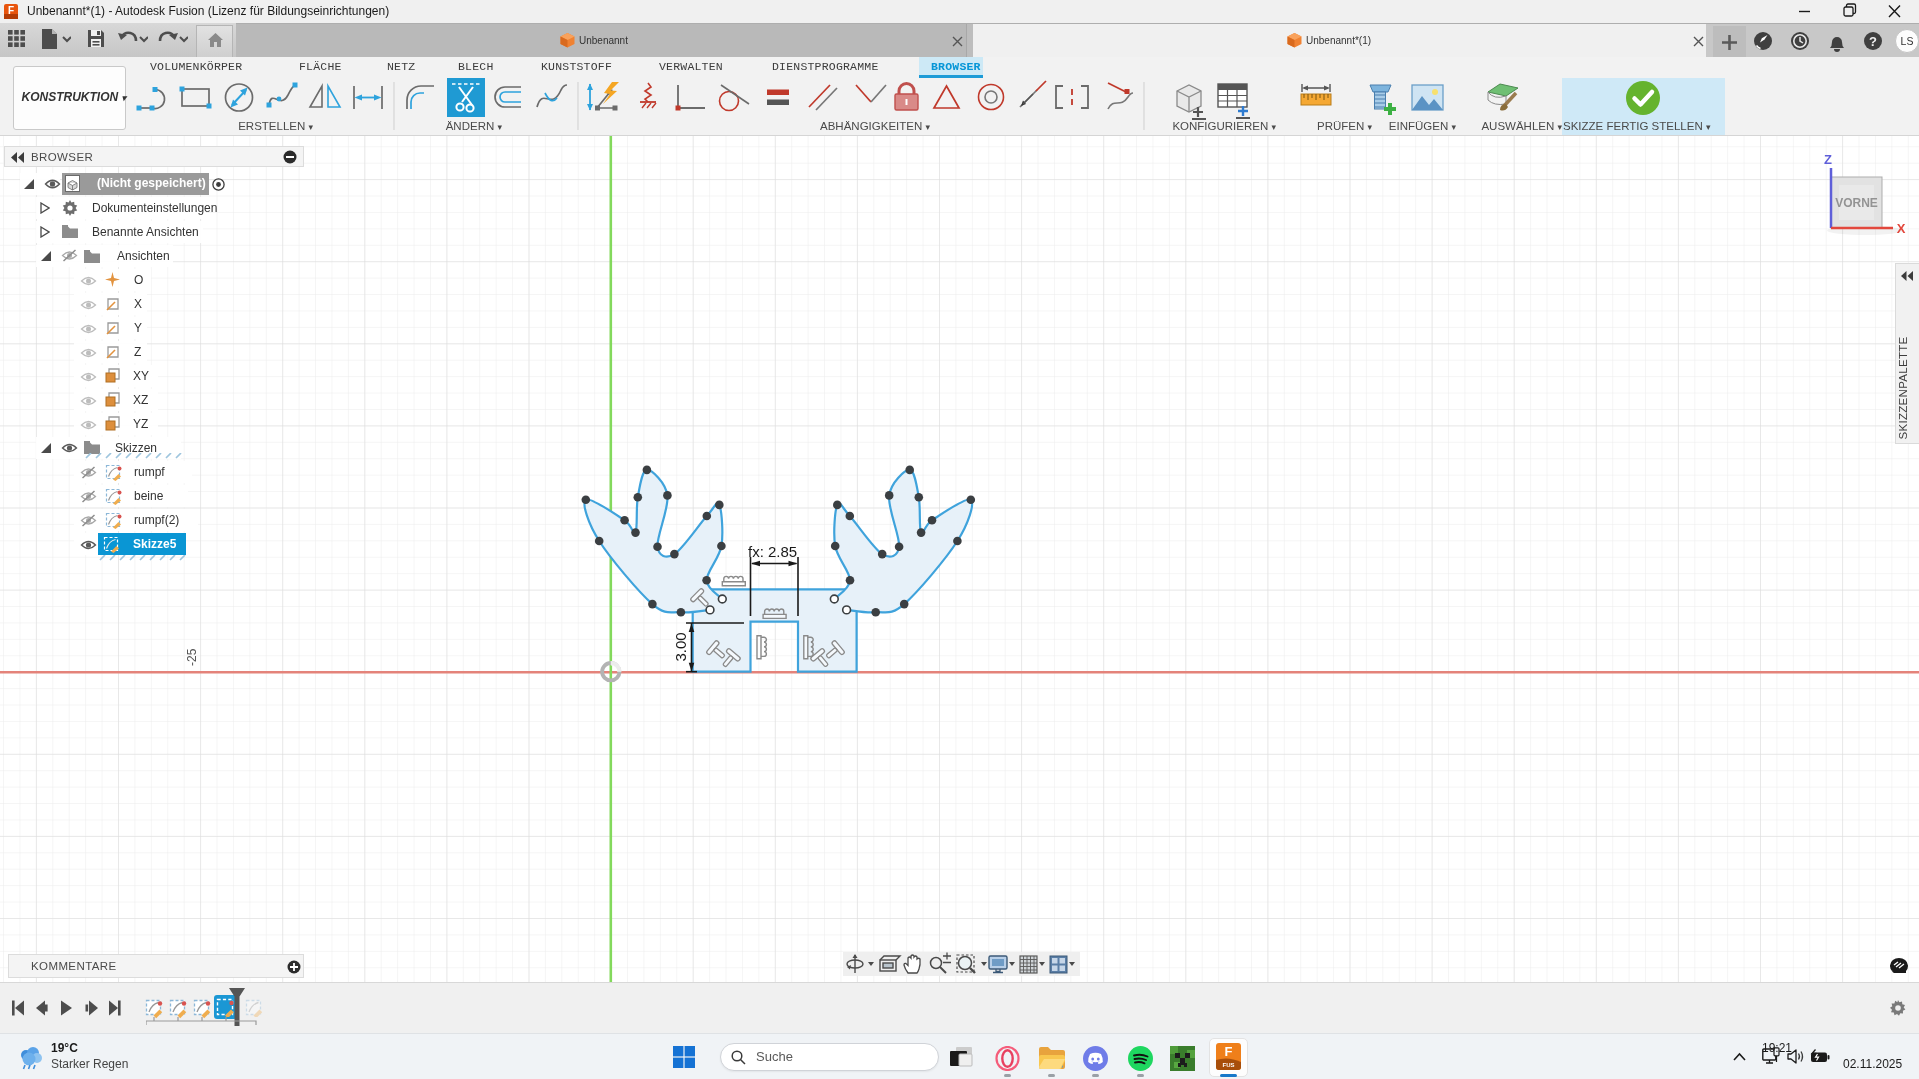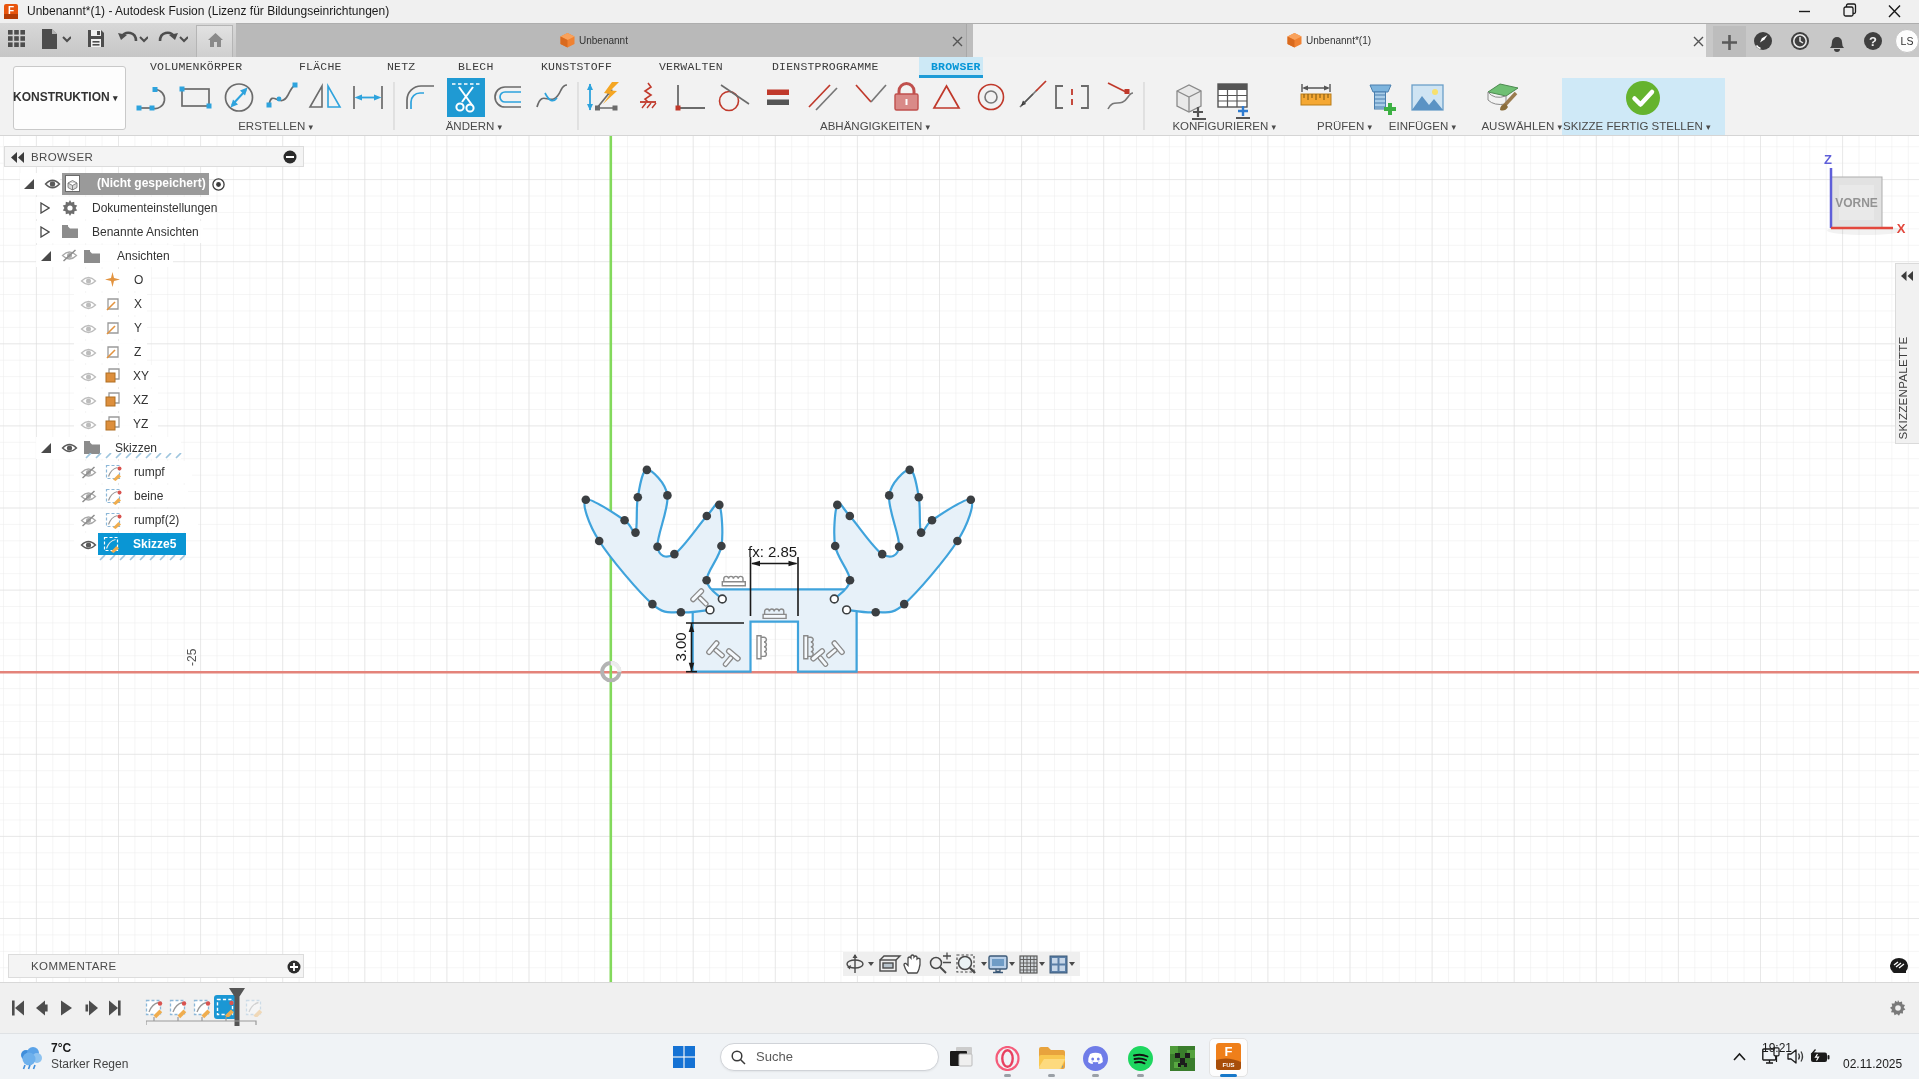--- a/index.html
+++ b/index.html
@@ -581,21 +581,21 @@
   <span class="rtab" style="left:541px">KUNSTSTOFF</span>
   <span class="rtab" style="left:659px">VERWALTEN</span>
   <span class="rtab" style="left:772px">DIENSTPROGRAMME</span>
   <div class="abs" style="left:919px;top:0;width:64px;height:21px;background:#cde9f6"></div>
   <span class="rtab" style="left:931px;color:#0696d7;font-weight:bold">BROWSER</span>
   <div class="abs" style="left:919px;top:18px;width:64px;height:3px;background:#1d9bd7"></div>
 </div>
 
 <div id="ribbon">
   <div class="abs" style="left:13px;top:-12px;width:113px;height:64px;background:#fdfdfd;border:1px solid #c9c9c9;border-radius:3px;"></div>
-  <div class="abs" style="left:13px;top:12px;width:113px;text-align:left;font-size:12px;font-weight:bold;color:#333;">KONSTRUKTION <span style="font-size:9px">▾</span></div>
+  <div class="abs" style="left:13px;top:12px;width:113px;text-align:right;font-size:12px;font-weight:bold;color:#333;font-style:italic;">KONSTRUKTION <span style="font-size:9px">▾</span></div>
 
   <svg class="abs" style="left:0;top:0" width="1919" height="58" viewBox="0 0 1919 58">
 
     <g stroke="#6b6b6b" fill="none" stroke-width="1.7">
       <path d="M140 30 H152"></path>
       <path d="M152 30 a9.5 9.5 0 1 0 3 -18.5"></path>
     </g>
     <g fill="#2ea3dd">
       <rect x="136.5" y="27.5" width="5" height="5"></rect>
           <rect x="149.5" y="27.5" width="5" height="5"></rect>
@@ -799,21 +799,21 @@
 
 <div id="taskbar">
 
   <svg class="abs" style="left:18px;top:11px" width="26" height="26" viewBox="0 0 26 26">
     <circle cx="8" cy="10" r="5" fill="#3f8edb"></circle>
     <circle cx="15" cy="8" r="6" fill="#5ba3e8"></circle>
     <circle cx="19" cy="13" r="5" fill="#8ec3f0"></circle>
     <circle cx="11" cy="14" r="6.5" fill="#6db0ec"></circle>
     <path d="M7 20 l-1.5 4 M12 20 l-1.5 4 M17 20 l-1.5 4" stroke="#3f8edb" stroke-width="1.6" fill="none"></path>
   </svg>
-  <span class="ws" style="left:51px;top:7px;font-weight:bold;">7°C</span>
+  <span class="ws" style="left:51px;top:7px;font-weight:bold;">19°C</span>
   <span class="ws" style="left:51px;top:23px;color:#444;">Starker Regen</span>
 
   <svg class="abs" style="left:673px;top:12px" width="22" height="22" viewBox="0 0 22 22">
     <rect x="0" y="0" width="10.4" height="10.4" fill="#1572d4"></rect>
     <rect x="11.6" y="0" width="10.4" height="10.4" fill="#1572d4"></rect>
     <rect x="0" y="11.6" width="10.4" height="10.4" fill="#1572d4"></rect>
     <rect x="11.6" y="11.6" width="10.4" height="10.4" fill="#1572d4"></rect>
   </svg>
 
   <div class="abs" style="left:720px;top:9px;width:219px;height:28px;background:#fff;border:1px solid #d0d3d8;border-radius:14px;box-shadow:0 1px 2px rgba(0,0,0,0.06);"></div>

